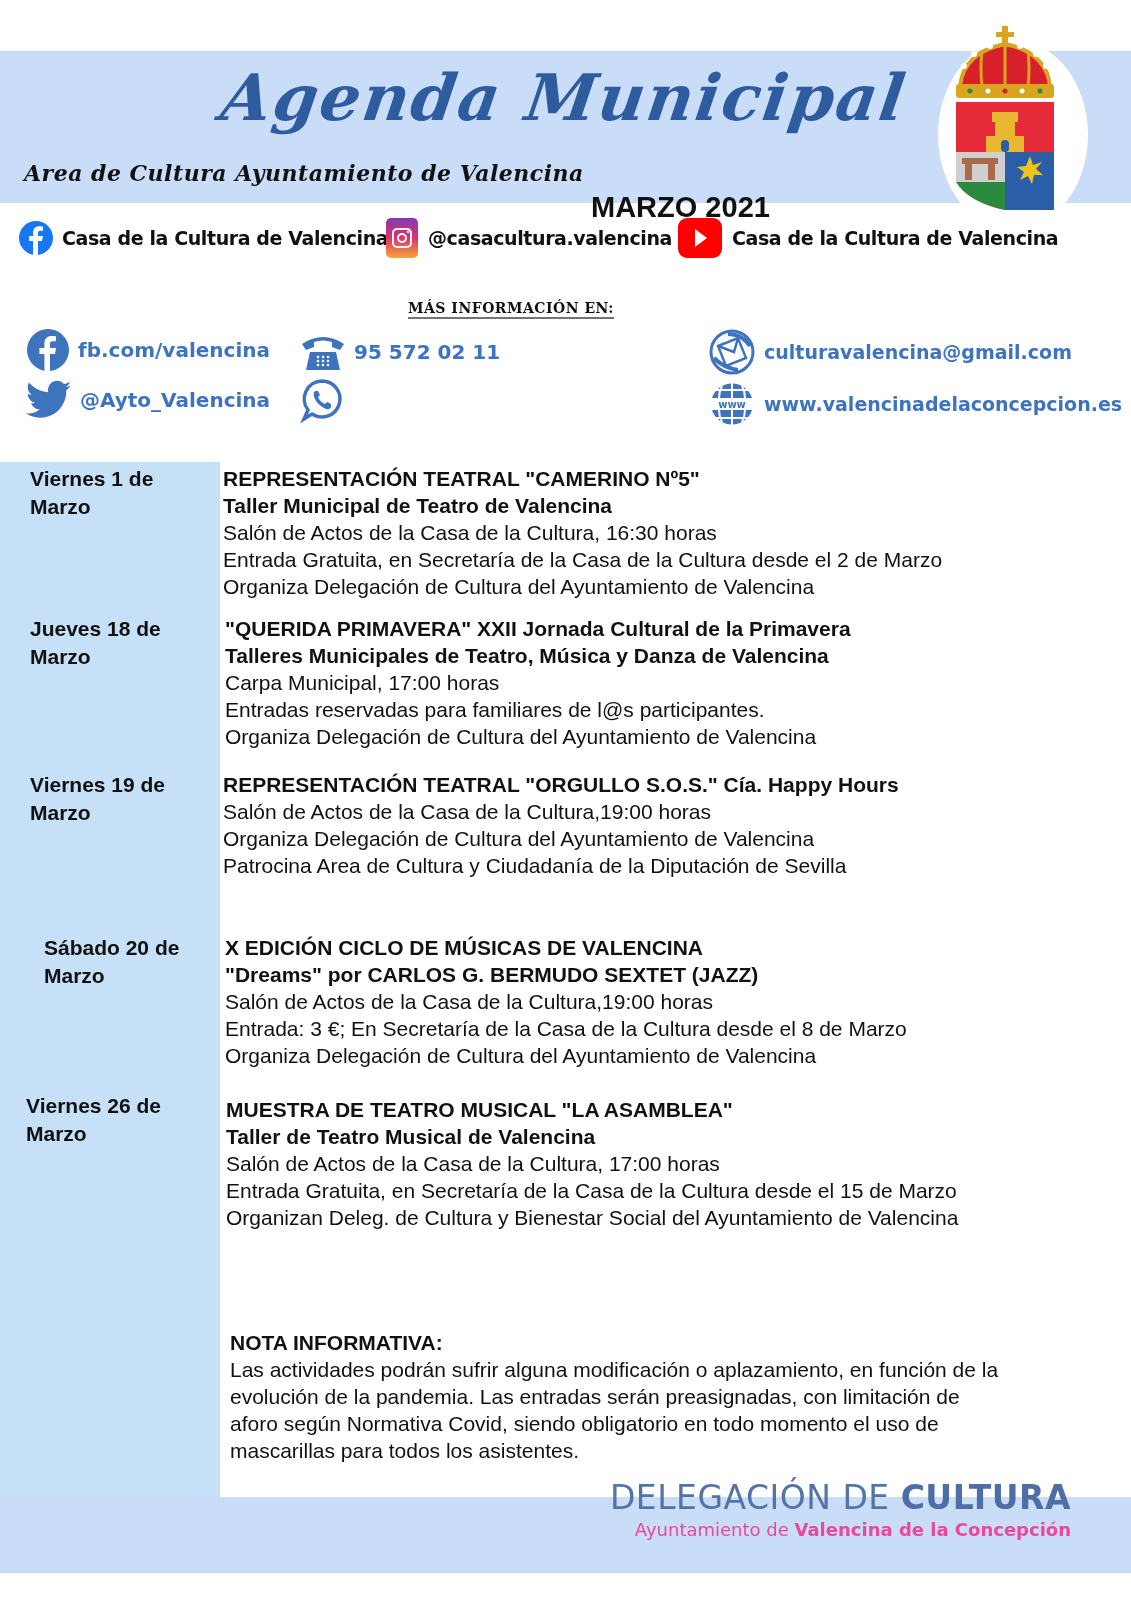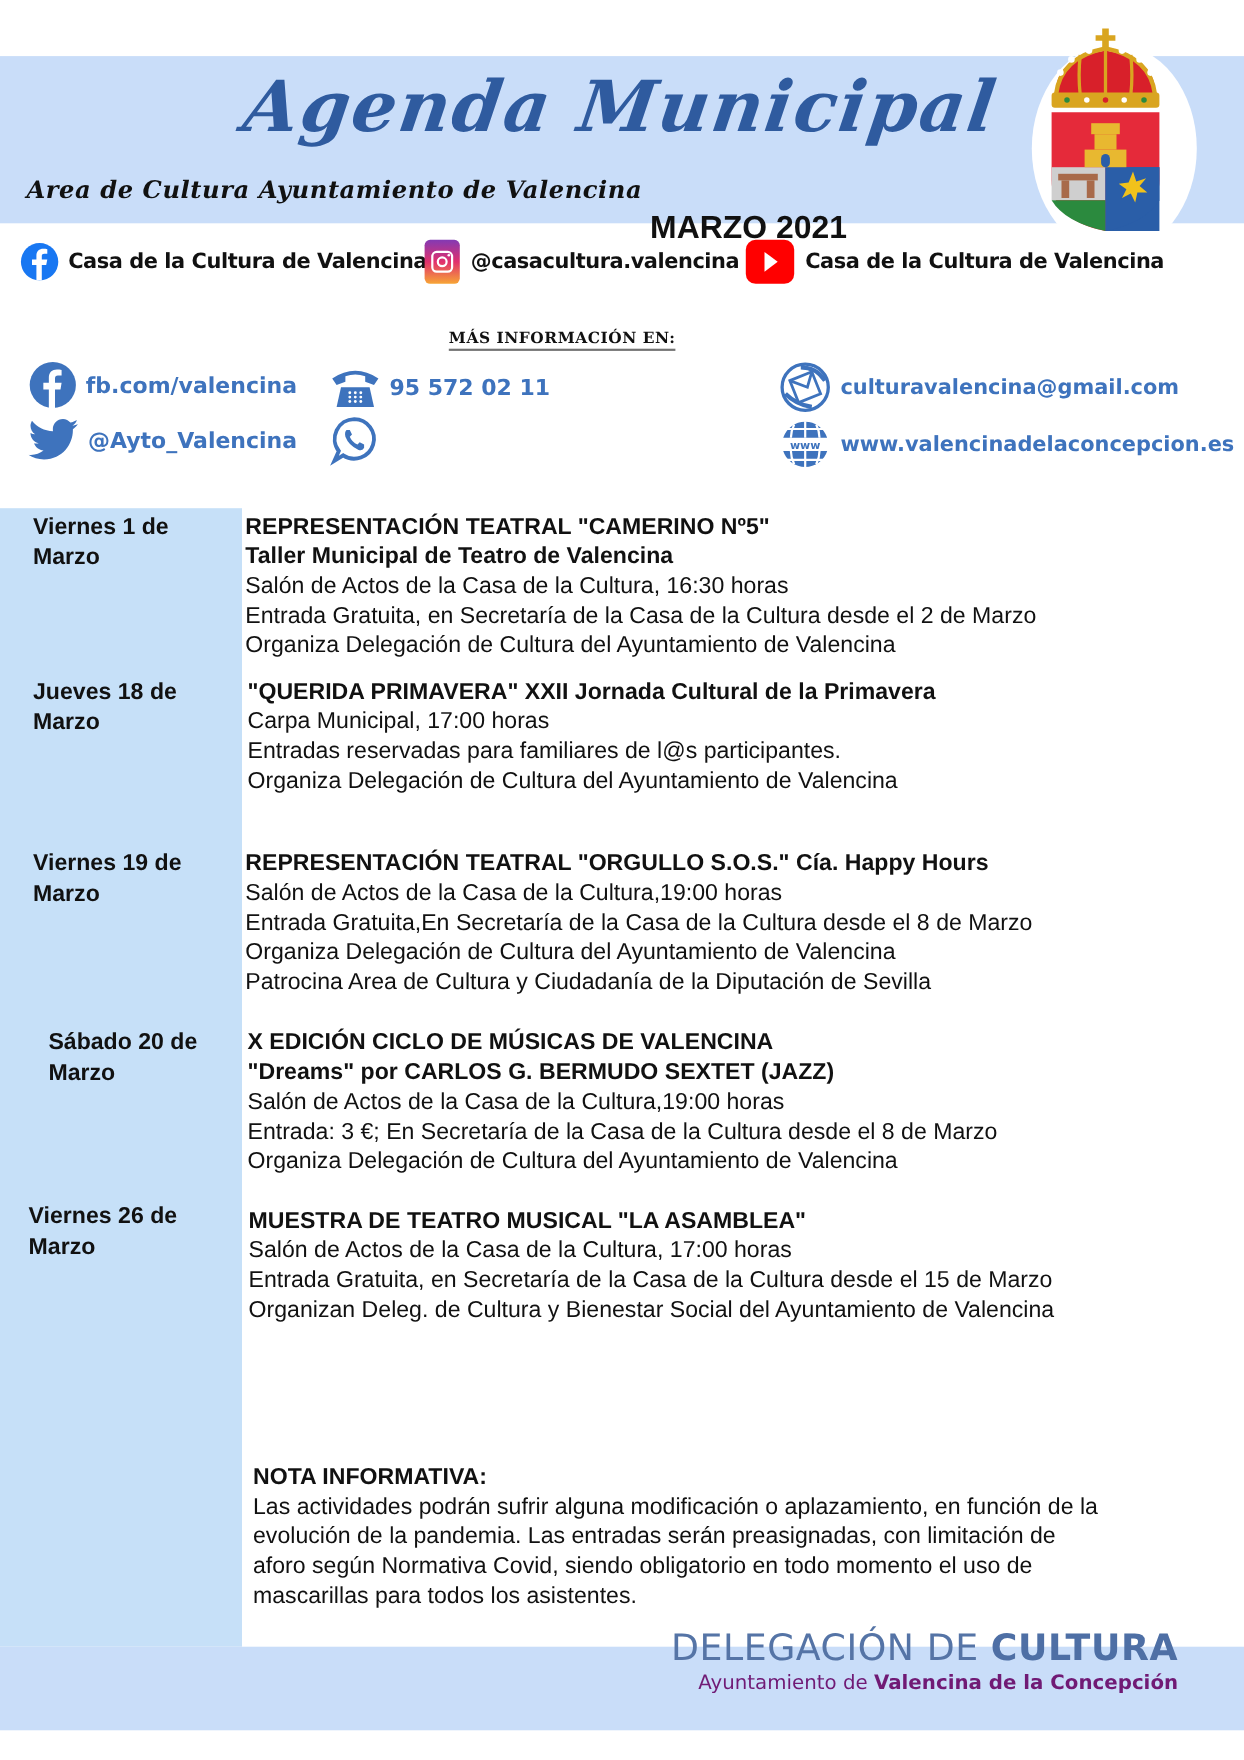--- a/index.html
+++ b/index.html
@@ -42,21 +42,21 @@
   .event .body .b { font-weight: bold; }
   .event .body div { white-space: nowrap; }
 
   .note { position: absolute; left: 230px; top: 1329px; width: 870px; font-size: 21px; line-height: 27px; color: #111; }
   .note .head { font-weight: bold; }
 
   
   .footer { position: absolute; left: 0; top: 1497px; width: 1131px; height: 76px; background: #c9ddf9; }
   .footer-big { position: absolute; right: 60px; top: 1478px; font-family: "DejaVu Sans", sans-serif; font-size: 33px; color: #5574a6; white-space: nowrap; letter-spacing: 0.5px; }
   .footer-big b { font-weight: bold; color: #4e6fa5; }
-  .footer-small { position: absolute; right: 60px; top: 1519px; font-family: "DejaVu Sans", sans-serif; font-size: 18px; color: #701a75; white-space: nowrap; }
+  .footer-small { position: absolute; right: 60px; top: 1519px; font-family: "DejaVu Sans", sans-serif; font-size: 18px; color: #ec4899; white-space: nowrap; }
   .footer-small b { font-weight: bold; }
 </style>
 </head>
 <body>
 
 <div class="banner"></div>
 <div class="crest-gap"></div>
 <div class="title">Agenda Municipal</div>
 <div class="subtitle">Area de Cultura Ayuntamiento de Valencina</div>
 <div class="month">MARZO 2021</div>
@@ -229,35 +229,35 @@
   </div>
 </div>
 
 <div class="event" style="top:615px;">
   <div class="date">
     <div>Jueves 18 de</div>
     <div>Marzo</div>
   </div>
   <div class="body" style="left:225px;">
     <div class="b">"QUERIDA PRIMAVERA" XXII Jornada Cultural de la Primavera</div>
+    <div class="b">Talleres Municipales de Teatro, Música y Danza de Valencina</div>
     <div>Carpa Municipal, 17:00 horas</div>
     <div>Entradas reservadas para familiares de l@s participantes.</div>
     <div>Organiza Delegación de Cultura del Ayuntamiento de Valencina</div>
   </div>
 </div>
 
 <div class="event" style="top:771px;">
   <div class="date">
     <div>Viernes 19 de</div>
     <div>Marzo</div>
   </div>
   <div class="body" style="left:223px;">
     <div class="b">REPRESENTACIÓN TEATRAL "ORGULLO S.O.S." Cía. Happy Hours</div>
     <div>Salón de Actos de la Casa de la Cultura,19:00  horas</div>
-    <div>Entrada Gratuita,En Secretaría de la Casa de la Cultura desde el 8 de Marzo</div>
     <div>Organiza Delegación de Cultura del Ayuntamiento de Valencina</div>
     <div>Patrocina Area de Cultura y Ciudadanía de la Diputación de Sevilla</div>
   </div>
 </div>
 
 <div class="event" style="top:934px;">
   <div class="date" style="left:44px;">
     <div>Sábado 20 de</div>
     <div>Marzo</div>
   </div>
@@ -270,20 +270,21 @@
   </div>
 </div>
 
 <div class="event" style="top:1092px;">
   <div class="date" style="left:26px;">
     <div>Viernes 26 de</div>
     <div>Marzo</div>
   </div>
   <div class="body" style="left:226px; top:4px;">
     <div class="b">MUESTRA DE TEATRO MUSICAL "LA ASAMBLEA"</div>
+    <div class="b">Taller de Teatro Musical de Valencina</div>
     <div>Salón de Actos de la Casa de la Cultura, 17:00 horas</div>
     <div>Entrada Gratuita, en Secretaría de la Casa de la Cultura desde el 15 de Marzo</div>
     <div>Organizan Deleg. de Cultura y Bienestar Social del Ayuntamiento de Valencina</div>
   </div>
 </div>
 
 <div class="note">
   <div class="head">NOTA INFORMATIVA:</div>
   <div>Las actividades podrán sufrir alguna modificación o aplazamiento, en función de la</div>
   <div>evolución de la pandemia. Las entradas serán preasignadas, con limitación de</div>

